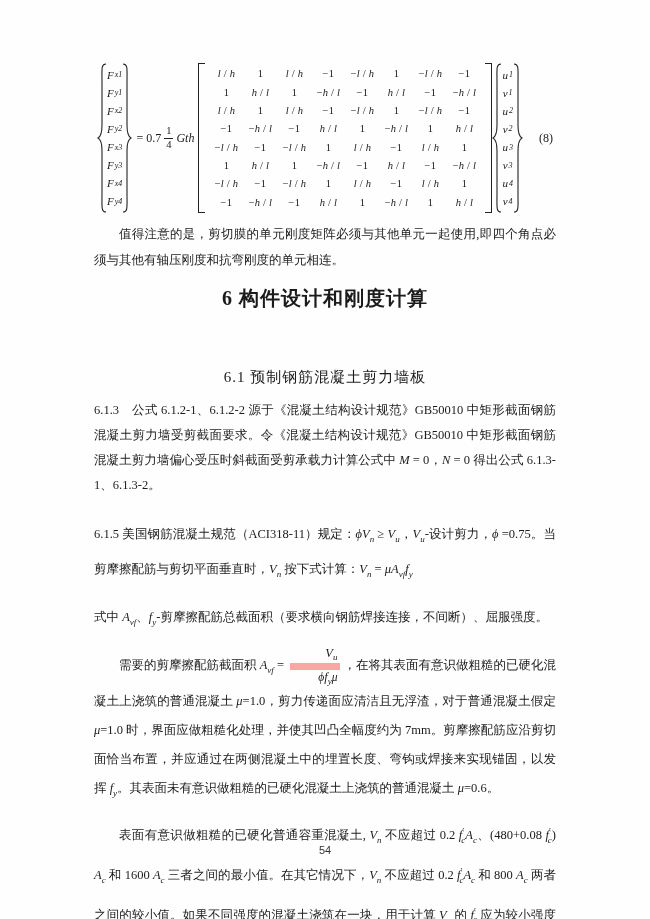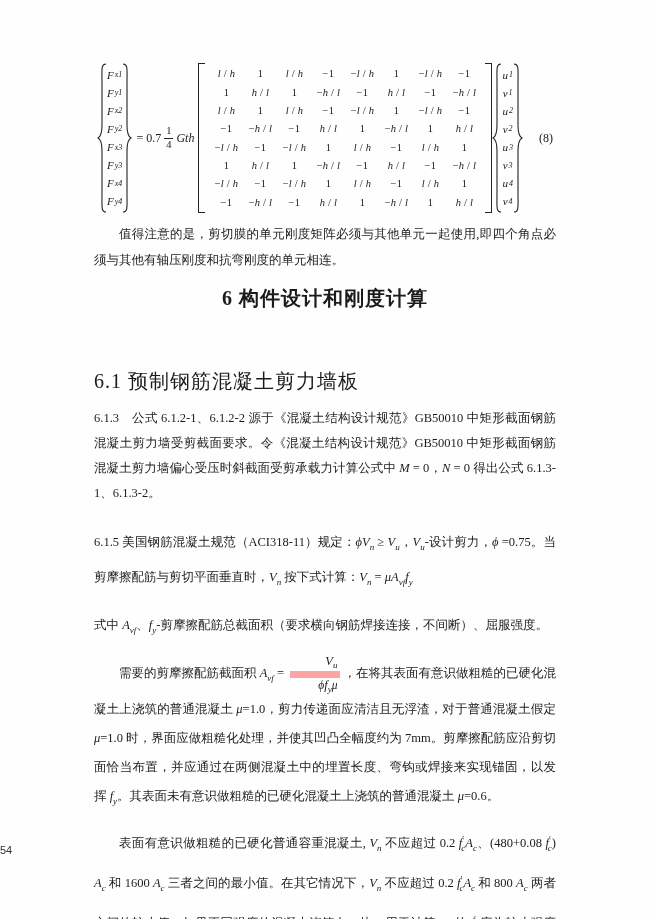--- a/index.html
+++ b/index.html
@@ -29,21 +29,21 @@
   .matrix {
     display:grid; grid-template-columns:repeat(8, 34px); grid-auto-rows:18.4px;
     align-items:center; justify-items:center; font-size:10.5px; padding:1px 2px;
   }
   .matrix .cell { white-space:nowrap; letter-spacing:0.2px; }
   .matrix .cell i { font-style:italic; }
   .eqnum { font-size:12px; margin-left:16px; }
 
   
   .h-chapter { text-align:center; font-size:20px; font-weight:bold; margin-top:12px; letter-spacing:1px; }
-  .h-section { font-size:20px; font-weight:normal; margin-top:56px; letter-spacing:1px; }
+  .h-section { text-align:center; font-size:15px; font-weight:normal; margin-top:56px; letter-spacing:1px; }
 
   
   .para { font-size:12.5px; text-align:justify; line-height:26px; }
   .para.indent { text-indent:2em; }
   .para i, .mi { font-style:italic; }
   .mv { white-space:nowrap; }
   .mv i { font-style:italic; font-size:12.5px; }
   .mv sup { font-size:9px; }
   .mv sub { font-size:9px; font-style:italic; }
   .mv sup + sub { margin-left:-3px; }
@@ -52,21 +52,21 @@
   .frac .num { padding:0 3px; }
 
   #para-before { margin-top:7px; }
   #para-after .para:nth-child(1){ margin-top:11px; line-height:25px; }
   #para-after .para:nth-child(2){ margin-top:21px; line-height:30px; }
   #para-after .para:nth-child(3){ margin-top:14px;  line-height:30px; }
   #para-after .para:nth-child(4){ margin-top:9px;  line-height:29px; }
   #para-after .para:nth-child(5){ margin-top:9px;  line-height:31px; }
 
   .pagenum {
-    position:absolute; top:844px; left:0; width:100%; 
+    position:absolute; top:844px; left:0; width:100%; text-align:center;
     font-size:11px; font-family:"Liberation Sans","DejaVu Sans",sans-serif; color:#333;
   }
 </style>
 </head>
 <body>
 
 <div class="page">
   <div class="content">
 
     <div class="eqwrap">

